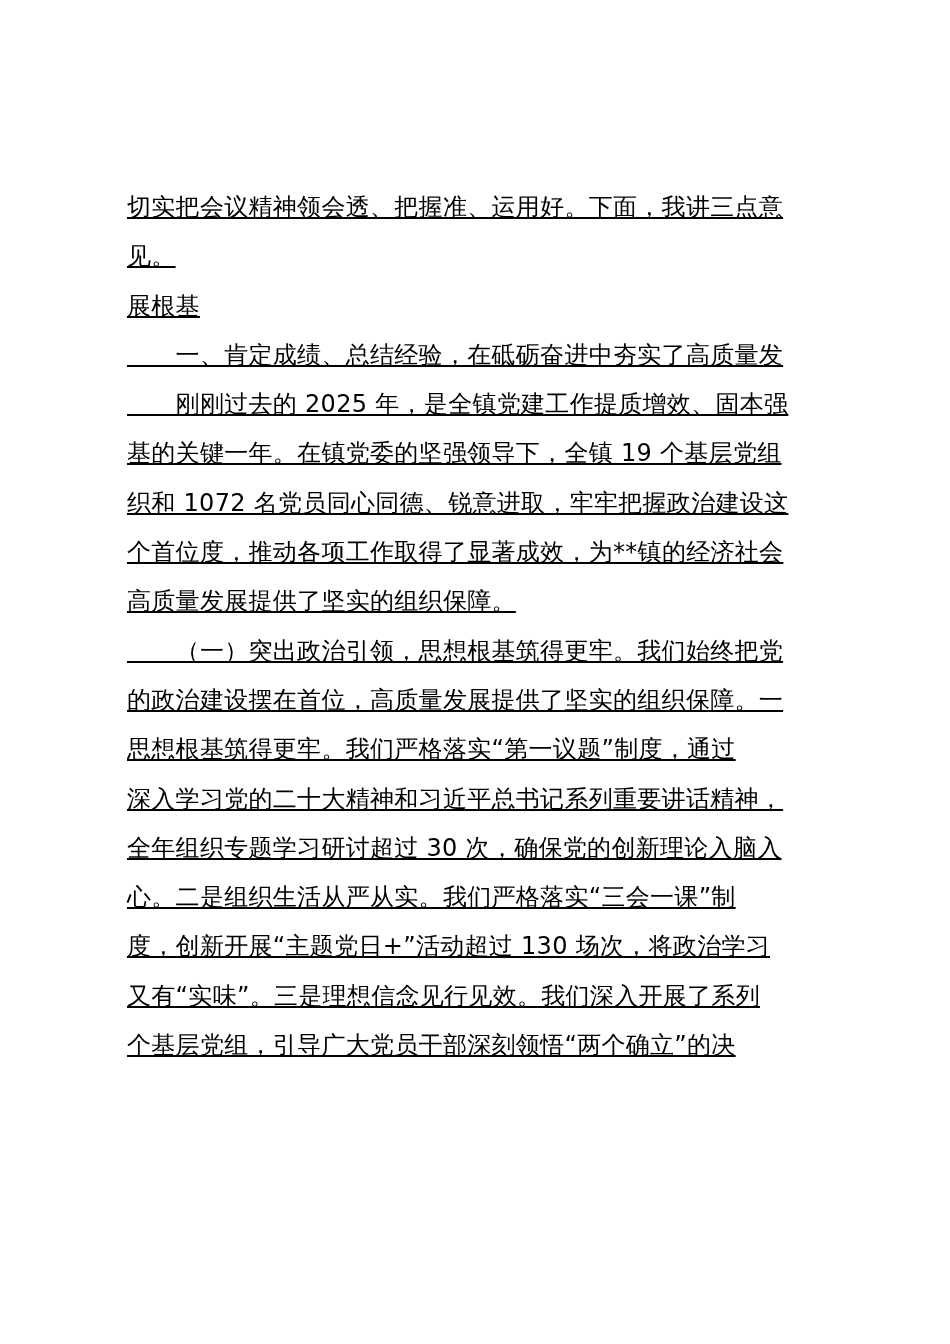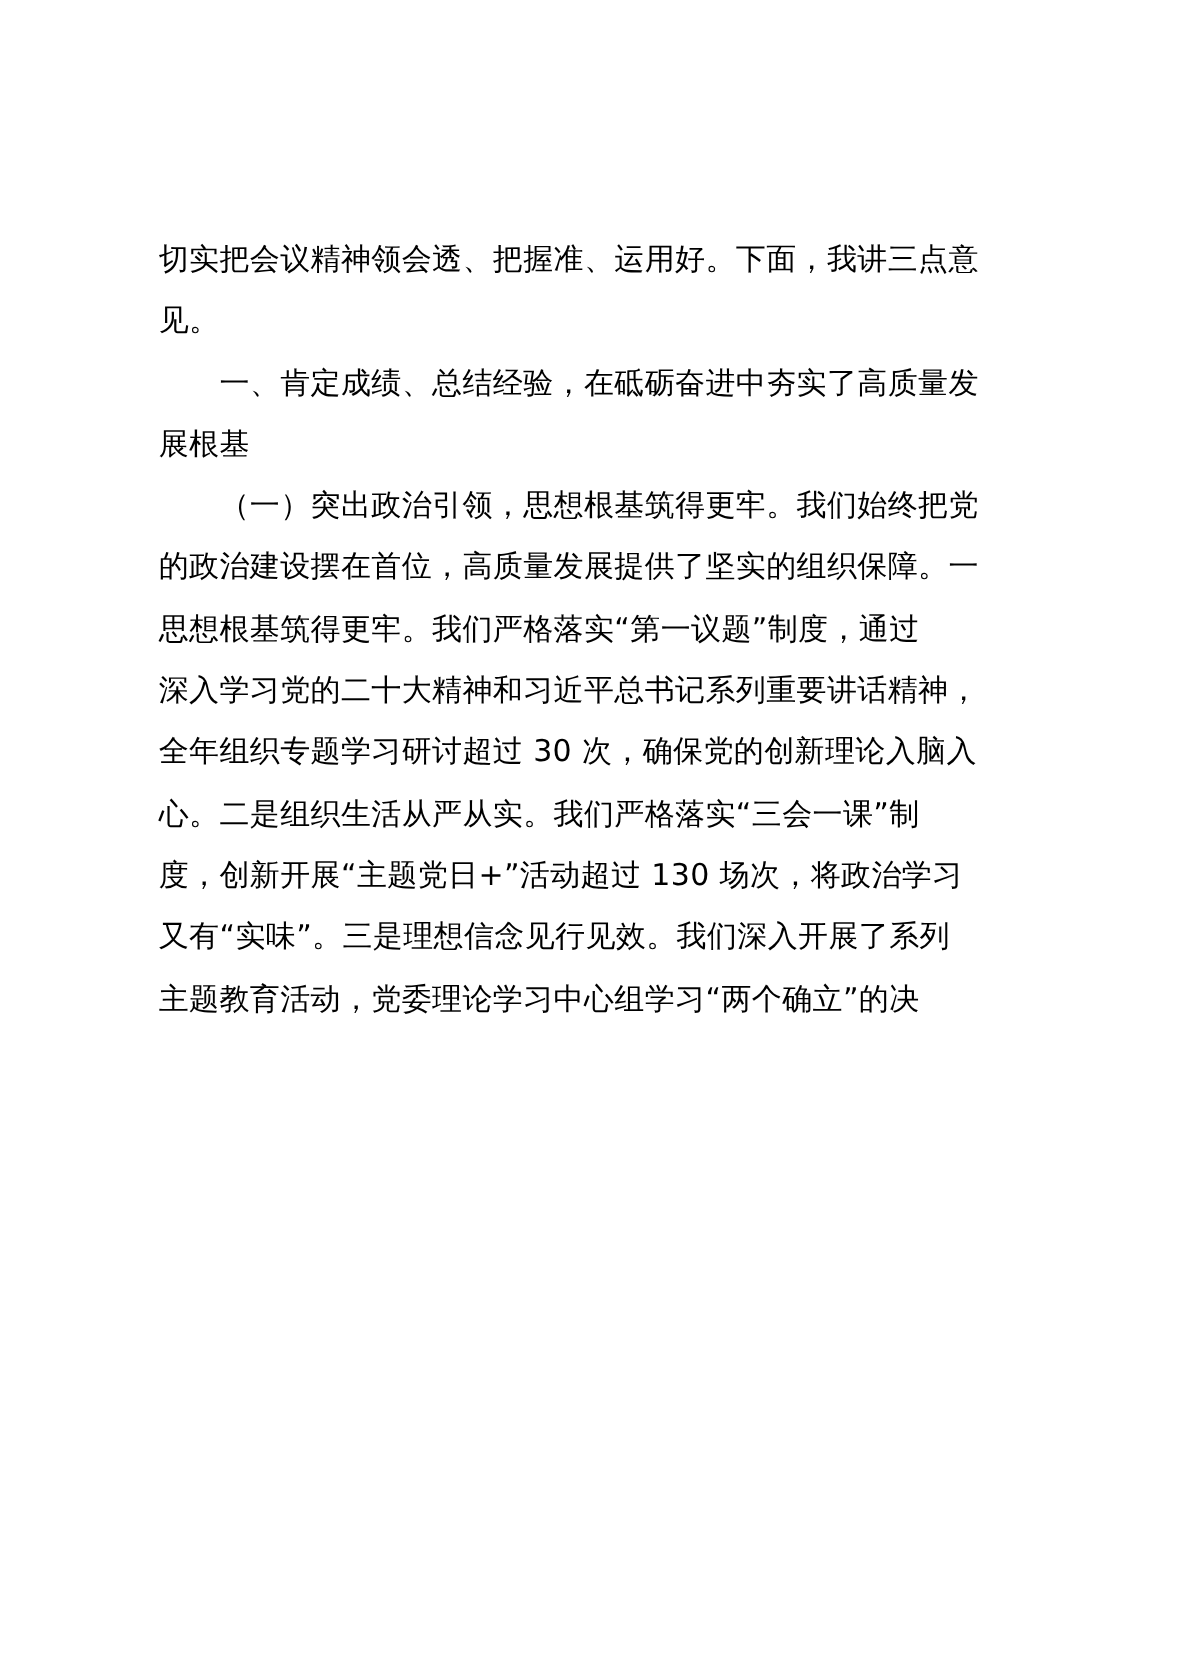--- a/index.html
+++ b/index.html
@@ -31,45 +31,53 @@
     }
     .line {
       height: 49.3px;
       line-height: 49.3px;
       font-size: 24px;
       white-space: nowrap;
       letter-spacing: 0.3px;
     }
     .block {
       margin: 0;
+      text-decoration: underline;
     }
   </style>
 </head>
 <body>
 
 <div class="page">
   <div class="body-text">
 
     <div class="block">
       <div class="line">切实把会议精神领会透、把握准、运用好。下面，我讲三点意</div>
       <div class="line">见。</div>
     </div>
 
     <div class="block">
+      <div class="line">展根基</div>
       <div class="line">　　一、肯定成绩、总结经验，在砥砺奋进中夯实了高质量发</div>
-      <div class="line">展根基</div>
     </div>
 
+    <div class="block">
+      <div class="line">　　刚刚过去的 2025 年，是全镇党建工作提质增效、固本强</div>
+      <div class="line">基的关键一年。在镇党委的坚强领导下，全镇 19 个基层党组</div>
+      <div class="line">织和 1072 名党员同心同德、锐意进取，牢牢把握政治建设这</div>
+      <div class="line">个首位度，推动各项工作取得了显著成效，为**镇的经济社会</div>
+      <div class="line">高质量发展提供了坚实的组织保障。</div>
+    </div>
 
     <div class="block">
       <div class="line">　　（一）突出政治引领，思想根基筑得更牢。我们始终把党</div>
       <div class="line">的政治建设摆在首位，高质量发展提供了坚实的组织保障。一</div>
       <div class="line">思想根基筑得更牢。我们严格落实“第一议题”制度，通过</div>
       <div class="line">深入学习党的二十大精神和习近平总书记系列重要讲话精神，</div>
       <div class="line">全年组织专题学习研讨超过 30 次，确保党的创新理论入脑入</div>
       <div class="line">心。二是组织生活从严从实。我们严格落实“三会一课”制</div>
       <div class="line">度，创新开展“主题党日+”活动超过 130 场次，将政治学习</div>
       <div class="line">又有“实味”。三是理想信念见行见效。我们深入开展了系列</div>
-      <div class="line">主题教育活动，党委理论学习中心组学习“两个确立”的决</div>
+      <div class="line">个基层党组，引导广大党员干部深刻领悟“两个确立”的决</div>
     </div>
 
   </div>
 </div>
 
 </body></html>

